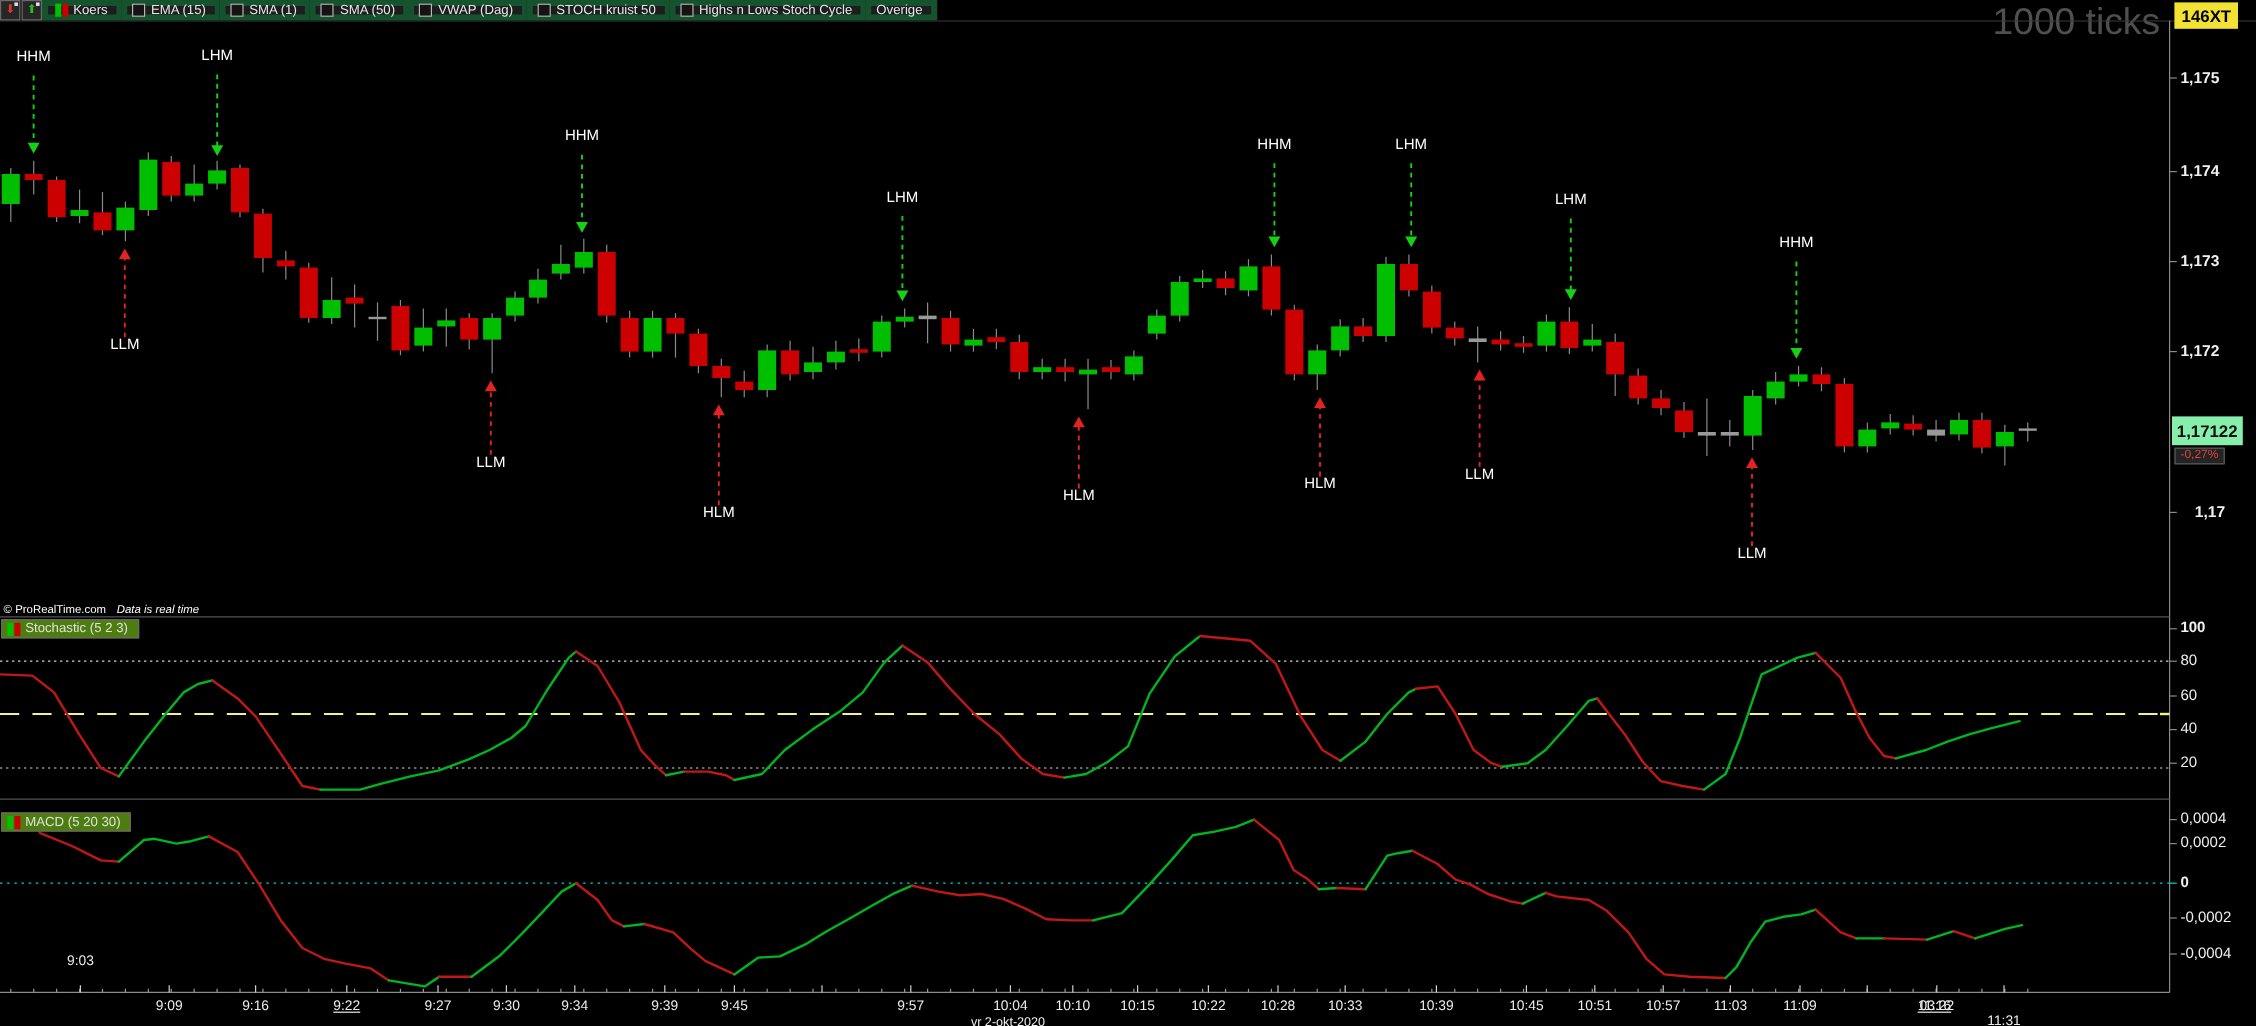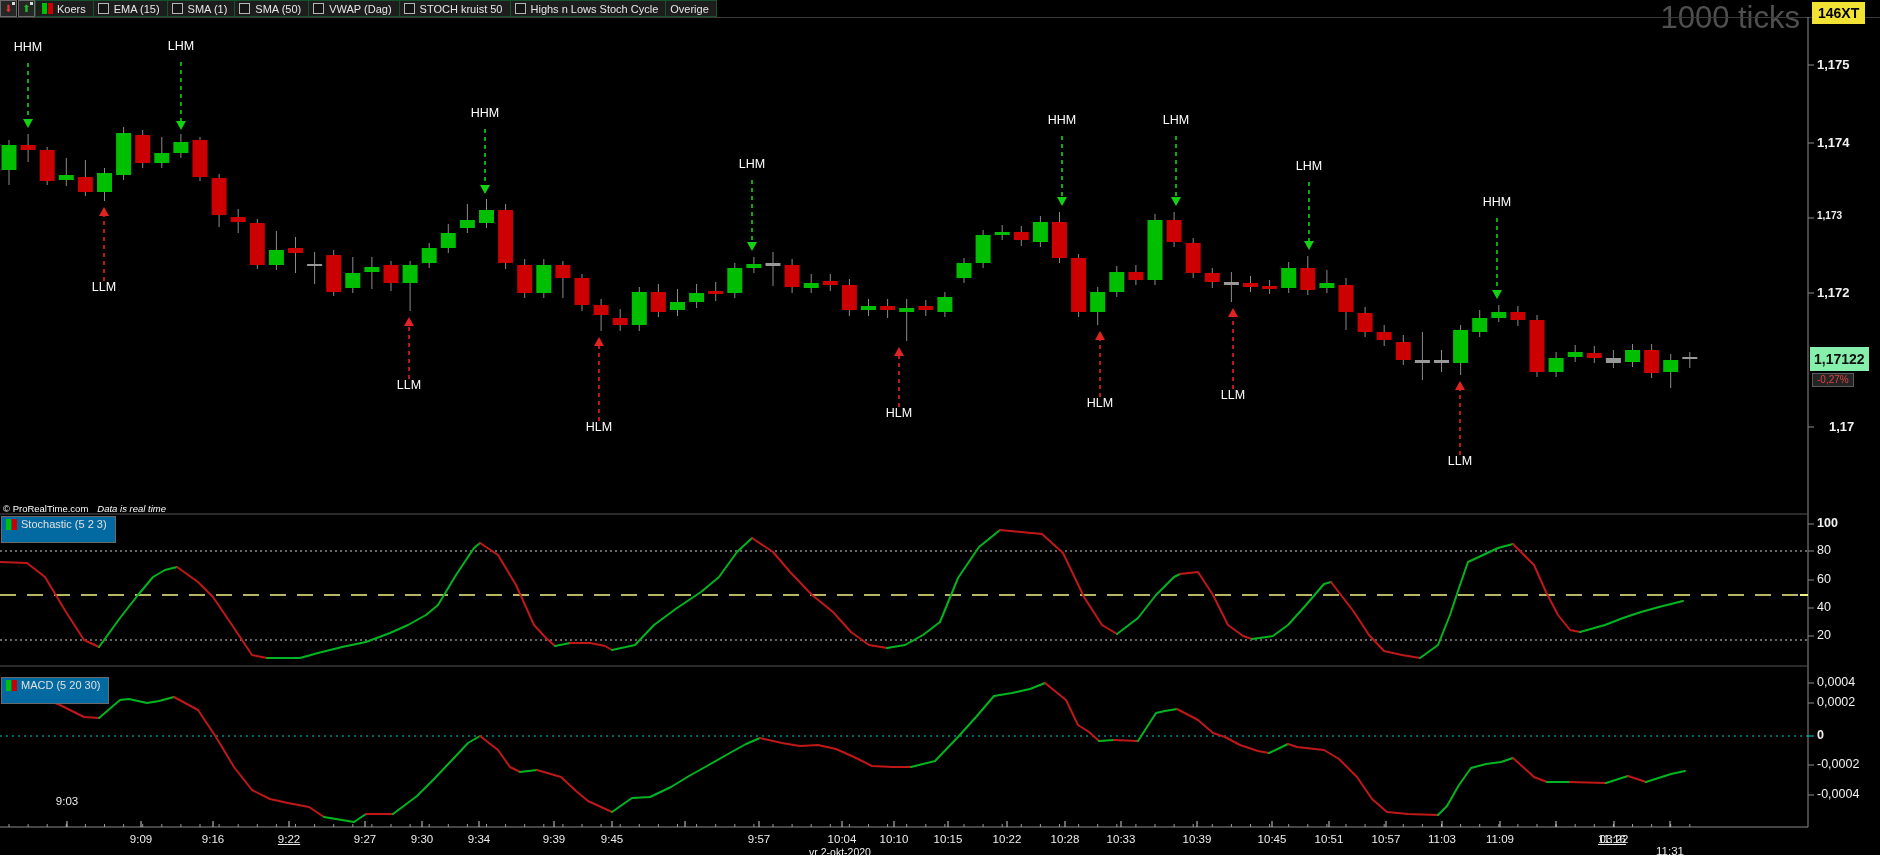--- a/index.html
+++ b/index.html
@@ -5,39 +5,39 @@
   html,body{margin:0;padding:0;background:#000;}
   #app{position:relative;width:1880px;height:855px;background:#000;overflow:hidden;
        font-family:"Liberation Sans",sans-serif;color:#ddd;}
   
   #toolbar{position:absolute;left:0;top:0;height:17px;display:flex;align-items:stretch;
            font-size:11px;color:#e6e6e6;z-index:5;}
   .tb-btn{width:15px;display:flex;align-items:center;justify-content:center;
           background:#262626;border:1px solid #6a6a6a;margin-right:1px;position:relative;font-size:10px;line-height:10px;cursor:pointer;}
   .tb-btn .corner{position:absolute;top:1px;right:1px;width:3px;height:3px;background:#ddd;}
   .tb-seg{display:flex;align-items:center;padding:0 7px 0 4px;background:#1d1d1d;
-          border:1px solid #14532d;margin-left:-1px;white-space:nowrap;}
+          border:5px solid #14532d;margin-left:-1px;white-space:nowrap;}
   .cb{display:inline-block;width:9px;height:9px;border:1px solid #b5b5b5;background:#141414;margin-right:5px;}
   .pair-icon{display:inline-flex;align-items:center;margin:0 4px 0 2px;}
   .pair-icon .g{width:5px;height:11px;background:#00c000;margin-right:1px;}
   .pair-icon .r{width:5px;height:11px;background:#cc0000;}
   
   #watermark{position:absolute;top:0px;right:80px;font-size:31px;color:#4f4f4f;z-index:2;}
   #symbol-badge{position:absolute;left:1812px;top:2px;background:#f2e233;color:#000;
                 font-weight:bold;font-size:14px;padding:3px 6px;z-index:6;}
   #last-price-badge{position:absolute;left:1810px;top:347px;background:#86efac;color:#111;
                     font-weight:bold;font-size:14px;padding:4px 4px;z-index:6;}
   #change-badge{position:absolute;left:1812px;top:373px;background:#242424;border:1px solid #5a5a5a;
                 color:#e04040;font-size:10px;padding:0 4px 1px 4px;z-index:6;}
   
   #copyright{position:absolute;left:3px;top:503px;font-size:9.5px;color:#fff;z-index:5;white-space:nowrap;}
   #copyright .rt{font-style:italic;margin-left:9px;}
   
-  .ind-label{position:absolute;display:inline-flex;align-items:center;background:#0369a1;
-             border:1px solid #6a6a6a;color:#e0e0e0;font-size:11px;padding:1px 8px 12px 2px;z-index:5;}
+  .ind-label{position:absolute;display:inline-flex;align-items:center;background:#4d7c0f;
+             border:1px solid #6a6a6a;color:#e0e0e0;font-size:11px;padding:1px 8px 1px 2px;z-index:5;}
   
   .axlab{position:absolute;color:#f0f0f0;font-size:12.5px;z-index:4;white-space:nowrap;}
   .axlab.b{font-weight:bold;}
   .tlab{position:absolute;color:#ececec;font-size:11.5px;z-index:4;width:56px;text-align:center;}
   .anno{position:absolute;color:#fff;font-size:12.5px;width:44px;text-align:center;z-index:4;}
   #datelab{position:absolute;color:#f0f0f0;font-size:10.5px;z-index:4;width:110px;text-align:center;}
   svg#overlay{position:absolute;left:0;top:0;z-index:3;pointer-events:none;}
   .hit{position:absolute;z-index:1;}
 </style>
 </head>
@@ -527,21 +527,21 @@
       <div class="anno" style="left: 877px; top: 406px;">HLM</div>
       <div class="anno" style="left: 1040px; top: 113px;">HHM</div>
       <div class="anno" style="left: 1078px; top: 396px;">HLM</div>
       <div class="anno" style="left: 1154px; top: 113px;">LHM</div>
       <div class="anno" style="left: 1211px; top: 388px;">LLM</div>
       <div class="anno" style="left: 1287px; top: 159px;">LHM</div>
       <div class="anno" style="left: 1475px; top: 195px;">HHM</div>
       <div class="anno" style="left: 1438px; top: 454px;">LLM</div>
       <div class="axlab b" style="left: 1817px; top: 57px; font-size: 13px;">1,175</div>
       <div class="axlab b" style="left: 1817px; top: 135px; font-size: 13px;">1,174</div>
-      <div class="axlab b" style="left: 1817px; top: 210px; font-size: 10px;">1,173</div>
+      <div class="axlab b" style="left: 1817px; top: 210px; font-size: 13px;">1,173</div>
       <div class="axlab b" style="left: 1817px; top: 285px; font-size: 13px;">1,172</div>
       <div class="axlab b" style="left: 1817px; top: 419px; font-size: 13px; margin-left: 12px;">1,17</div>
       <div class="axlab b" style="left: 1817px; top: 516px;">100</div>
       <div class="axlab" style="left: 1817px; top: 543px;">80</div>
       <div class="axlab" style="left: 1817px; top: 572px;">60</div>
       <div class="axlab" style="left: 1817px; top: 600px;">40</div>
       <div class="axlab" style="left: 1817px; top: 628px;">20</div>
       <div class="axlab" style="left: 1817px; top: 675px;">0,0004</div>
       <div class="axlab" style="left: 1817px; top: 695px;">0,0002</div>
       <div class="axlab b" style="left: 1817px; top: 728px;">0</div>

